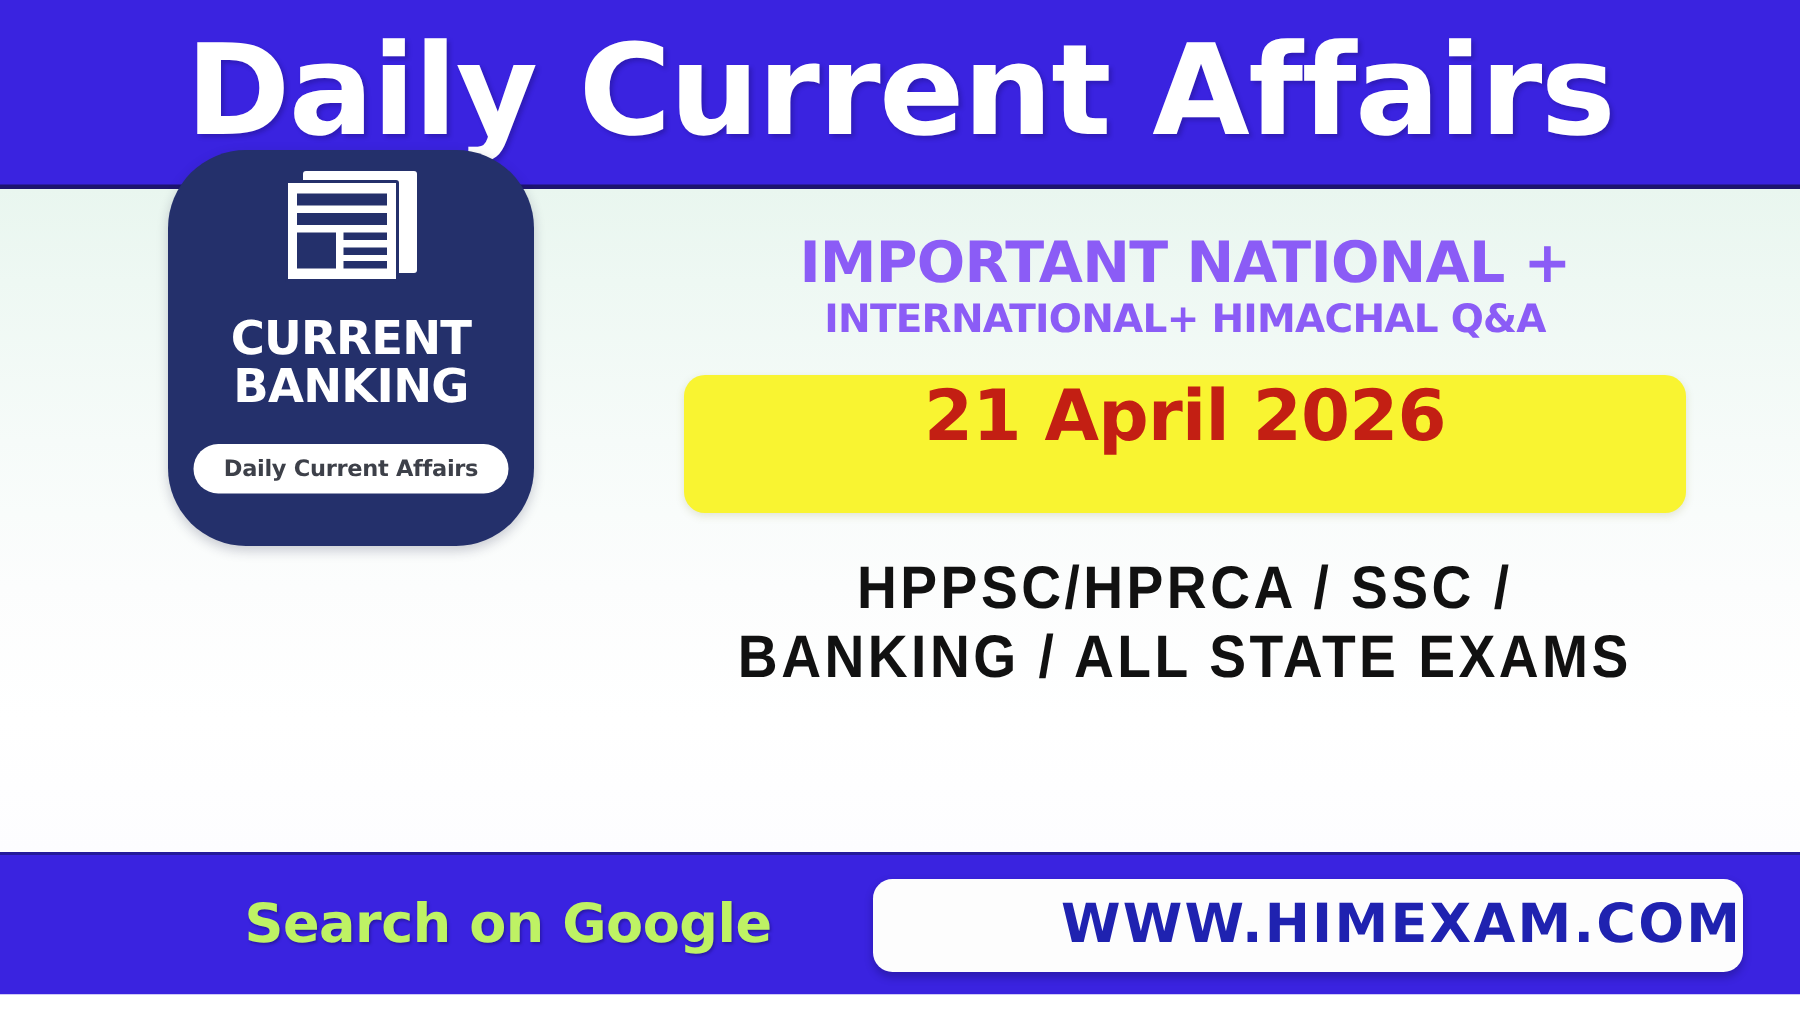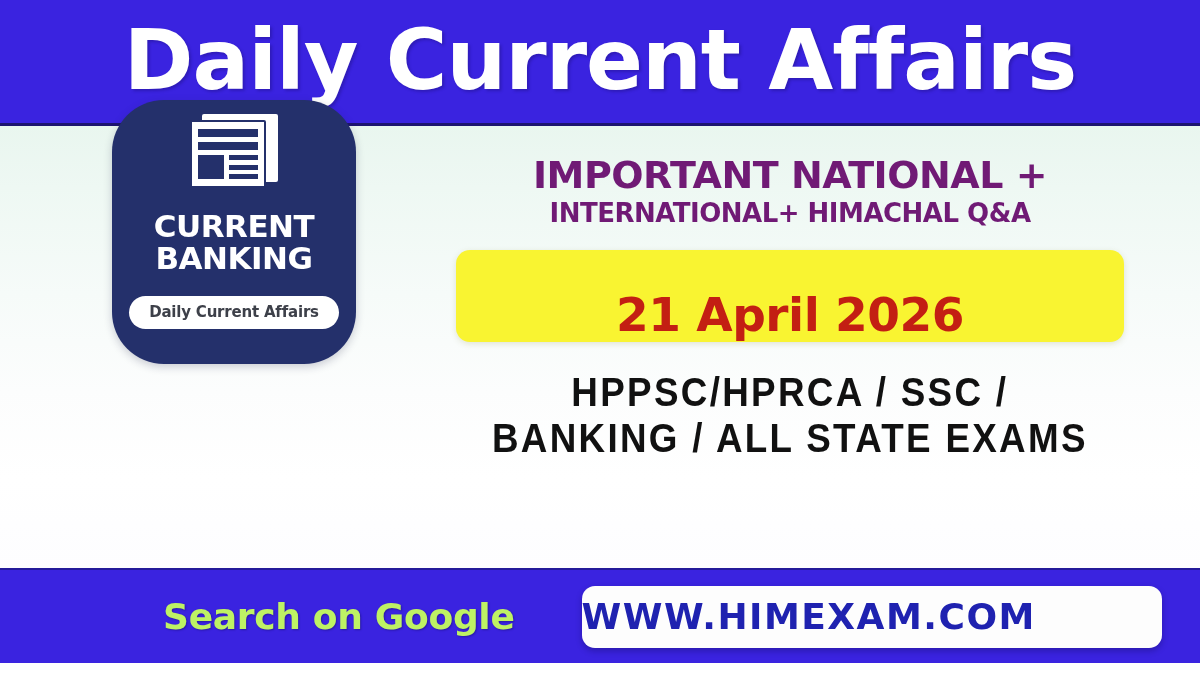--- a/index.html
+++ b/index.html
@@ -167,41 +167,41 @@
     flex-direction: column;
     align-items: center;
     justify-content: flex-start;
     padding-top: 26px;
     box-sizing: border-box;
   }
 
   .subject-title {
     font-family: "DejaVu Sans", sans-serif;
     font-weight: bold;
-    color: #701a75;
+    color: #8b5cf6;
     font-size: 38px;
     line-height: 1.22;
     text-align: center;
     letter-spacing: -0.5px;
     width: 820px;
     white-space: nowrap;
   }
   .subject-title .line2 {
     font-size: 26px;
   }
 
   .date-box {
     margin-top: 20px;
     width: 668px;
     height: 92px;
     background: #f9f431;
     border-radius: 14px;
     box-shadow: 0 2px 6px rgba(120,120,40,0.18);
     display: flex;
-    align-items: flex-end;
+    align-items: flex-start;
     justify-content: center;
   }
   .date-text {
     color: #c31f13;
     font-family: "DejaVu Sans", sans-serif;
     font-weight: bold;
     font-size: 47px;
     letter-spacing: -0.5px;
     white-space: nowrap;
   }
@@ -244,21 +244,21 @@
   }
   .url-box {
     margin-left: 67px;
     width: 580px;
     height: 62px;
     background: #fdfdfd;
     border-radius: 13px;
     box-shadow: 0 3px 6px rgba(10,5,60,0.30);
     display: flex;
     align-items: center;
-    justify-content: flex-start;
+    justify-content: flex-end;
   }
   .url-text {
     color: #1f22b0;
     font-family: "DejaVu Sans", sans-serif;
     font-weight: bold;
     font-size: 36px;
     letter-spacing: 1.5px;
     white-space: nowrap;
   }
 

